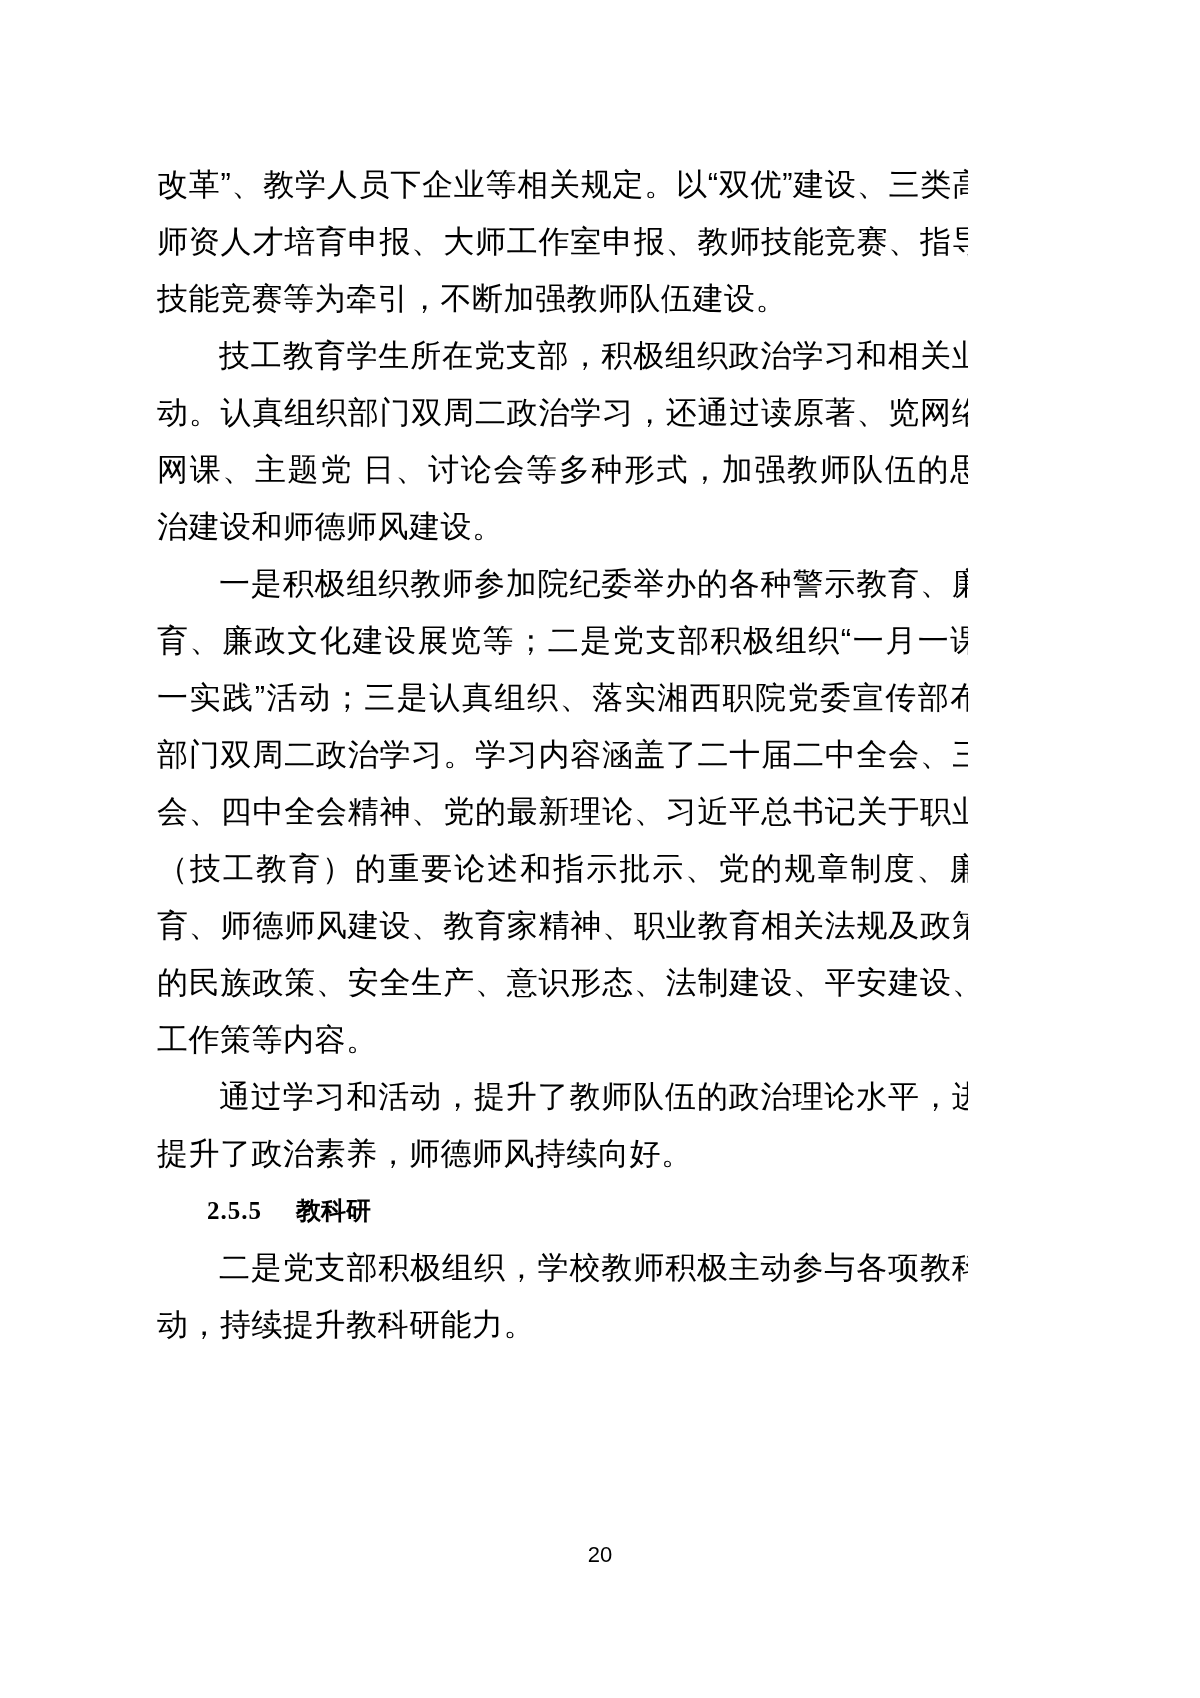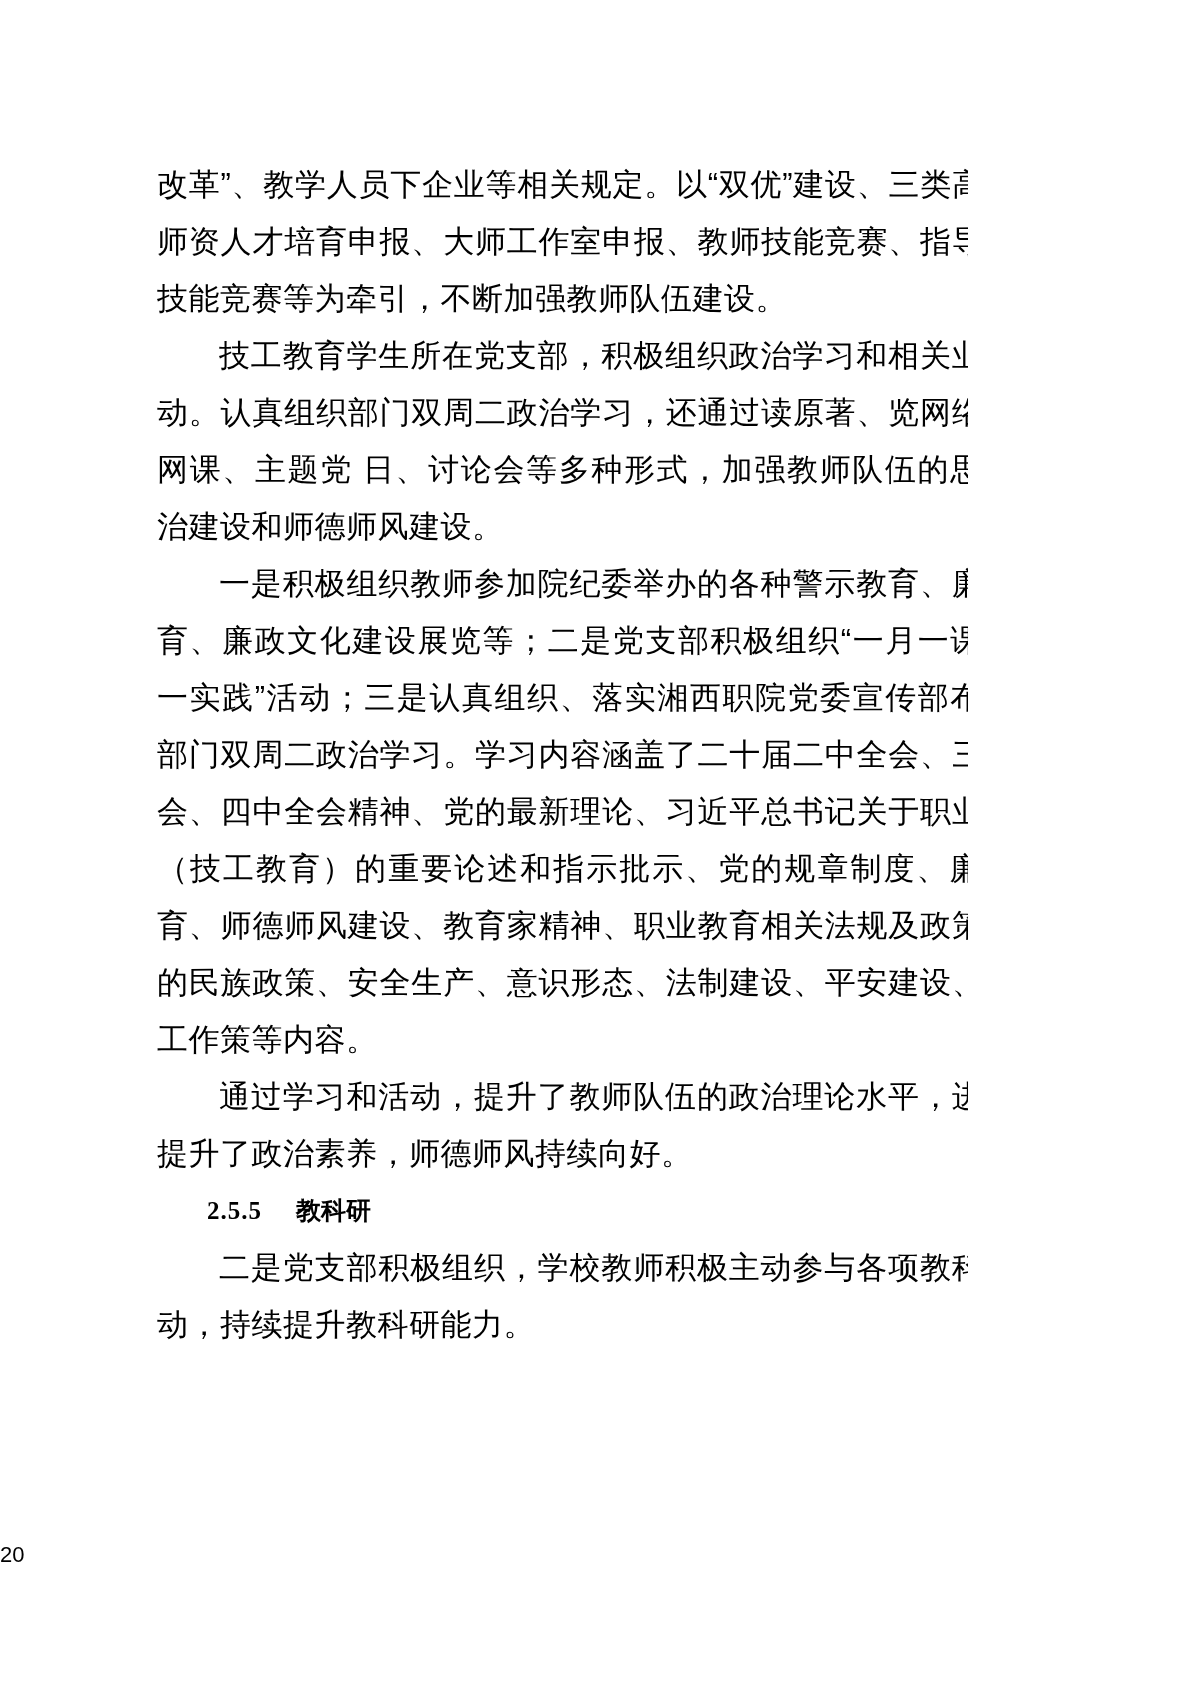--- a/index.html
+++ b/index.html
@@ -55,21 +55,21 @@
     letter-spacing: 1px;
   }
   h3.heading .title {
     font-family: "Liberation Sans", sans-serif;
   }
   .footer {
     position: absolute;
     left: 0;
     top: 1540px;
     width: 1200px;
-    text-align: left;
+    text-align: center;
     font-size: 22px;
     line-height: 30px;
     color: #000000;
   }
 </style>
 </head>
 <body>
 
 <div class="page">
   <div class="content">

